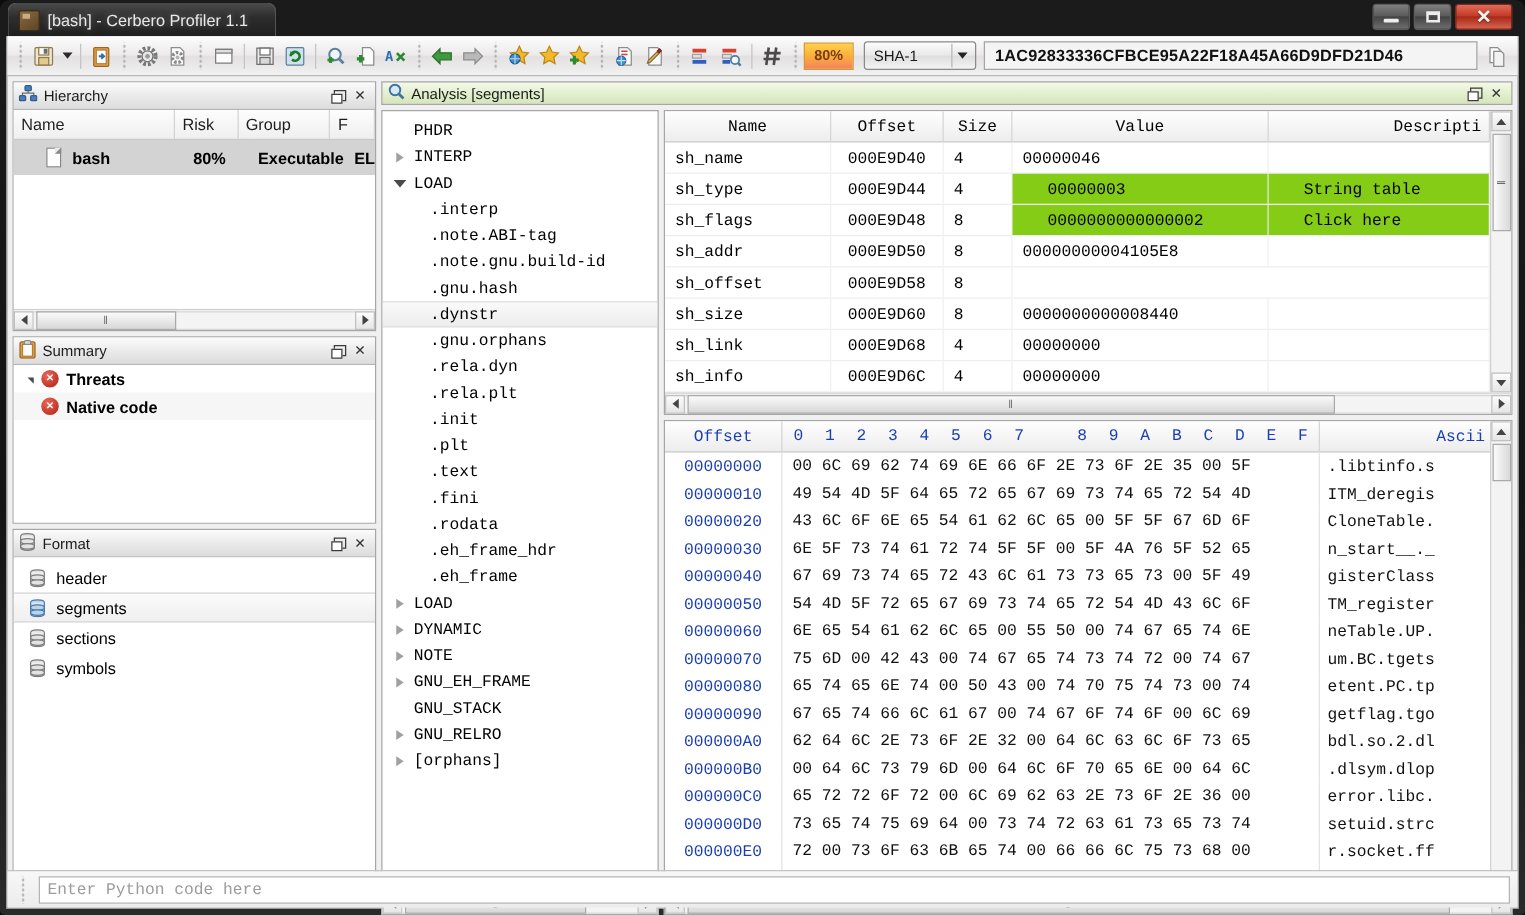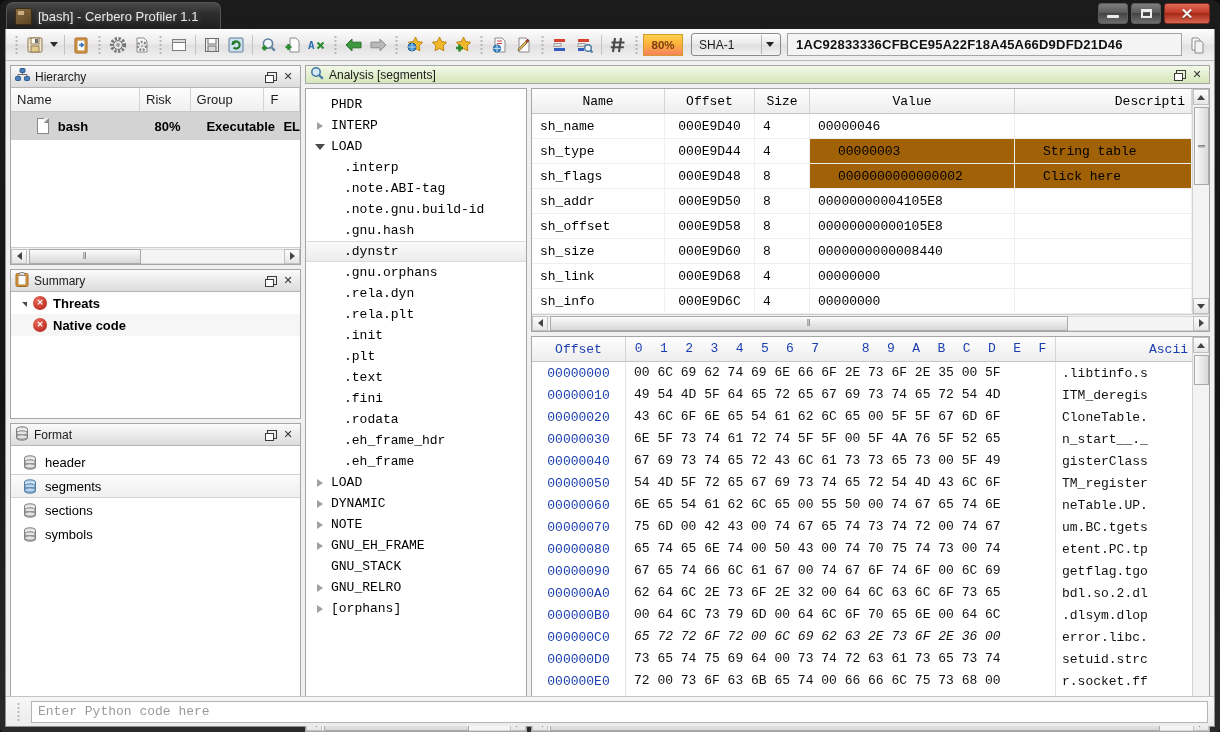--- a/index.html
+++ b/index.html
@@ -155,21 +155,21 @@
   .seg-label { margin-left:4px; }
   .seg-label.child { margin-left:38px; }
 
   
   .dt-wrap { flex:1; display:flex; flex-direction:column; border:1px solid #a6a6a6; background:#fff; }
   .dt-head { display:flex; height:25px; background:linear-gradient(180deg,#fefefe,#ededed);
              border-bottom:1px solid #c6c6c6; }
   .dt-h { display:flex;align-items:center;justify-content:center; font-size:13px;
           border-right:1px solid #d5d5d5; }
   .dt-row { display:flex; height:25px; border-bottom:1px solid #eee; font-size:13px; }
-  .dt-row.hl .c-value, .dt-row.hl .c-desc { background:#a16207;padding-left:28px; }
+  .dt-row.hl .c-value, .dt-row.hl .c-desc { background:#84cc16;padding-left:28px; }
   .dt-c { display:flex;align-items:center; padding:0 8px; border-right:1px solid #f0f0f0; }
   .w-name{width:133px;} .w-off{width:90px;justify-content:center;} .w-size{width:55px;}
   .w-val{width:205px;} .w-desc{flex:1;}
   .dt-h.w-desc{justify-content:flex-end;padding-right:6px;}
 
   .vscroll { width:17px; background:#f3f3f3; border-left:1px solid #d2d2d2;
              display:flex; flex-direction:column; align-items:center; }
   .vs-arrow { width:16px;height:16px;display:flex;align-items:center;justify-content:center;
              background:linear-gradient(180deg,#fcfcfc,#e6e6e6); border:1px solid #c0c0c0;}
   .vs-arrow i { border-left:4px solid transparent;border-right:4px solid transparent; }
@@ -699,21 +699,20 @@
                     <div class="dt-c w-name">sh_addr</div>
                     <div class="dt-c w-off">000E9D50</div>
                     <div class="dt-c w-size">8</div>
                     <div class="dt-c w-val c-value">00000000004105E8</div>
                     <div class="dt-c w-desc c-desc"></div>
                   </div>
                   <div class="dt-row">
                     <div class="dt-c w-name">sh_offset</div>
                     <div class="dt-c w-off">000E9D58</div>
                     <div class="dt-c w-size">8</div>
-                    <div class="dt-c w-val c-value">00000000000105E8</div>
                     <div class="dt-c w-desc c-desc"></div>
                   </div>
                   <div class="dt-row">
                     <div class="dt-c w-name">sh_size</div>
                     <div class="dt-c w-off">000E9D60</div>
                     <div class="dt-c w-size">8</div>
                     <div class="dt-c w-val c-value">0000000000008440</div>
                     <div class="dt-c w-desc c-desc"></div>
                   </div>
                   <div class="dt-row">
@@ -841,21 +840,21 @@
                       <div class="hx-cells" style="display:block;padding-left:8px;line-height:21px;">62 64 6C 2E 73 6F 2E 32   00 64 6C 63 6C 6F 73 65</div>
                       <div class="hx-ascii">bdl.so.2.dl</div>
                     </div>
                   <div class="hex-row">
                       <div class="hx-off">000000B0</div>
                       <div class="hx-cells" style="display:block;padding-left:8px;line-height:21px;">00 64 6C 73 79 6D 00 64   6C 6F 70 65 6E 00 64 6C</div>
                       <div class="hx-ascii">.dlsym.dlop</div>
                     </div>
                   <div class="hex-row">
                       <div class="hx-off">000000C0</div>
-                      <div class="hx-cells" style="display:block;padding-left:8px;line-height:21px;font-style:italic;">65 72 72 6F 72 00 6C 69   62 63 2E 73 6F 2E 36 00</div>
+                      <div class="hx-cells" style="display:block;padding-left:8px;line-height:21px;">65 72 72 6F 72 00 6C 69   62 63 2E 73 6F 2E 36 00</div>
                       <div class="hx-ascii">error.libc.</div>
                     </div>
                   <div class="hex-row">
                       <div class="hx-off">000000D0</div>
                       <div class="hx-cells" style="display:block;padding-left:8px;line-height:21px;">73 65 74 75 69 64 00 73   74 72 63 61 73 65 73 74</div>
                       <div class="hx-ascii">setuid.strc</div>
                     </div>
                   <div class="hex-row">
                       <div class="hx-off">000000E0</div>
                       <div class="hx-cells" style="display:block;padding-left:8px;line-height:21px;">72 00 73 6F 63 6B 65 74   00 66 66 6C 75 73 68 00</div>

